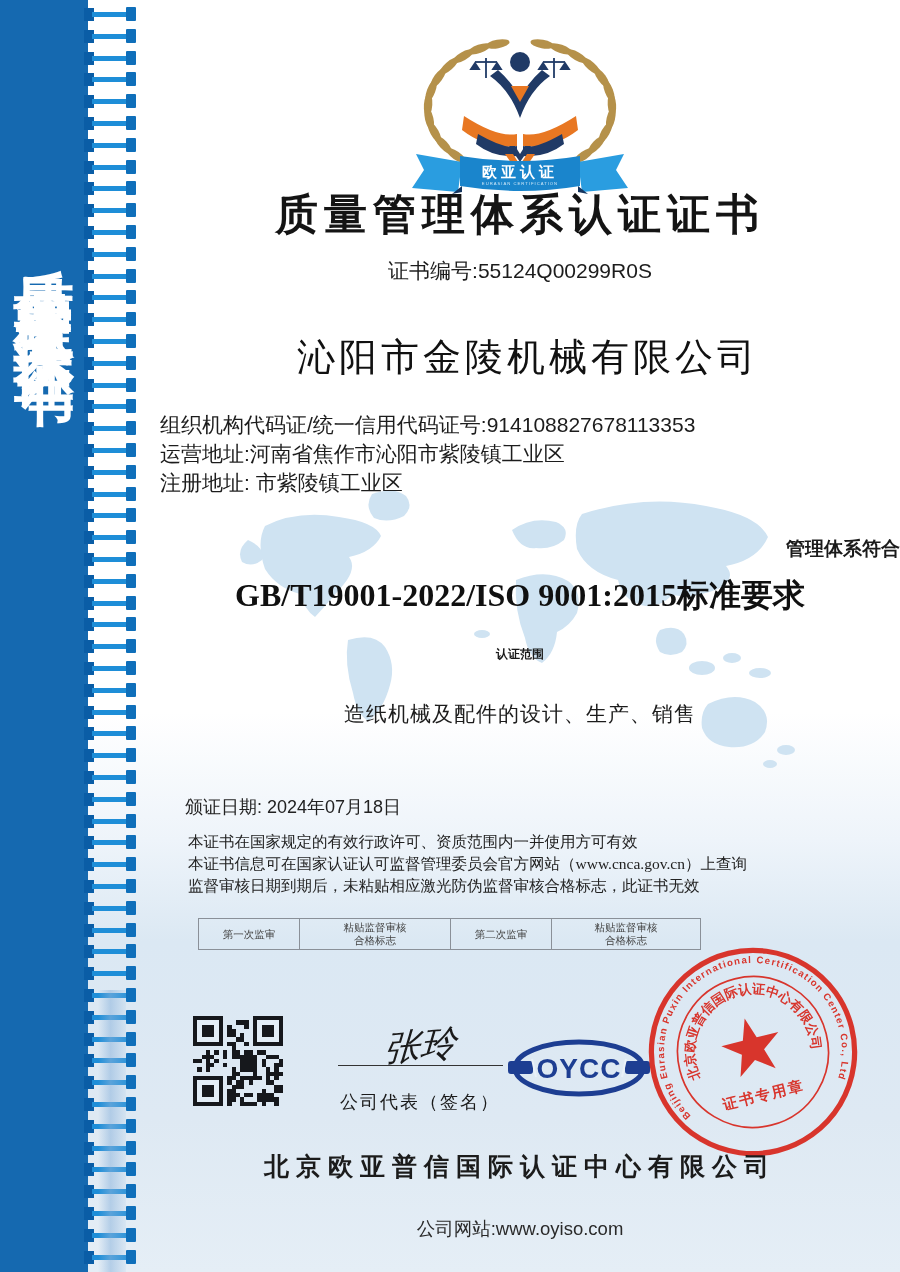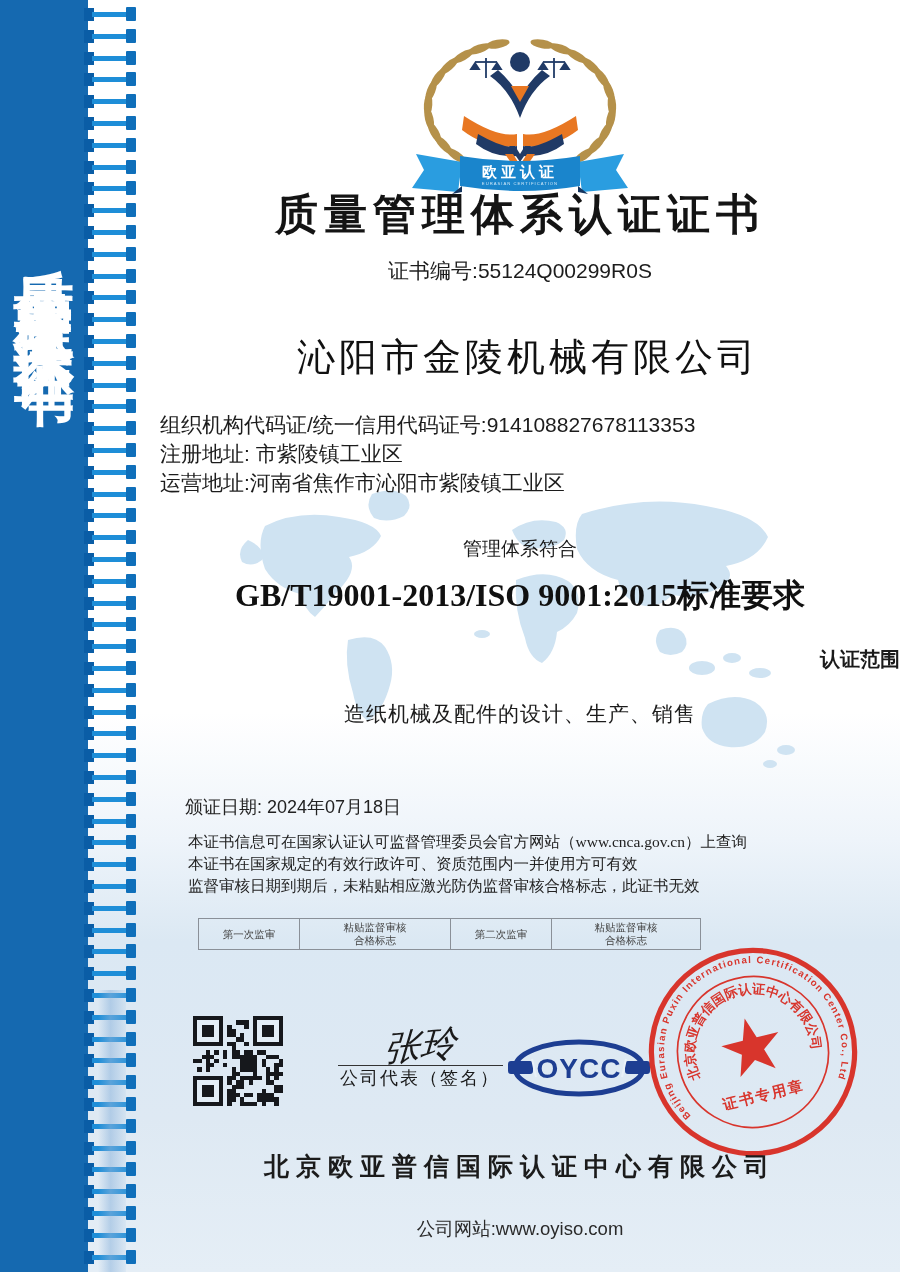--- a/index.html
+++ b/index.html
@@ -23,39 +23,39 @@
   .content{position:absolute;left:140px;top:0;width:760px;height:1272px;}
   .emblem{position:absolute;left:248px;top:26px;}
   .cert-title{position:absolute;left:0;top:186px;width:760px;text-align:center;
     font-size:43px;font-weight:bold;color:#141414;letter-spacing:6px;}
   .cert-no{position:absolute;left:0;top:257px;width:760px;text-align:center;font-size:21px;color:#1c1c1c;}
   .certify{position:absolute;left:0;top:293px;width:760px;text-align:center;font-size:17px;color:#1c1c1c;}
   .company{position:absolute;left:8px;top:332px;width:760px;text-align:center;
     font-size:38px;color:#111;font-family:"Liberation Serif",serif;letter-spacing:4px;}
   .info{position:absolute;left:20px;top:402px;width:720px;font-size:21px;color:#1c1c1c;line-height:29px;margin-top:8px;}
   .map{position:absolute;left:90px;top:488px;}
-  .conform{position:absolute;left:0;top:536px;width:760px;text-align:center;font-size:19px;font-weight:normal;color:#1a1a1a;}
+  .conform{position:absolute;left:0;top:536px;width:760px;text-align:right;font-size:19px;font-weight:bold;color:#1a1a1a;}
   .standard{position:absolute;left:0;top:574px;width:760px;text-align:center;
     font-size:32px;font-weight:bold;color:#101010;font-family:"Liberation Serif",serif;}
-  .scope-label{position:absolute;left:0;top:646px;width:760px;text-align:right;font-size:20px;font-weight:bold;color:#1a1a1a;}
+  .scope-label{position:absolute;left:0;top:646px;width:760px;text-align:center;font-size:12px;font-weight:bold;color:#1a1a1a;}
   .scope{position:absolute;left:0;top:700px;width:760px;text-align:center;font-size:21px;color:#1c1c1c;letter-spacing:1px;}
   .dates{position:absolute;left:0;top:795px;width:760px;display:flex;justify-content:space-between;
     padding:0 86px 0 45px;box-sizing:border-box;font-size:18px;color:#222;}
   .notes{position:absolute;left:48px;top:831px;width:680px;font-size:15.5px;color:#222;
     line-height:22px;font-family:"Liberation Serif",serif;}
   .audit{position:absolute;left:58px;top:918px;border-collapse:collapse;}
   .audit td{border:1px solid #8a9098;font-size:10.5px;color:#444;text-align:center;
     white-space:pre-line;line-height:13px;padding:2px 4px;font-family:"Liberation Serif",serif;}
   .audit td.c1{width:92px;height:26px;} .audit td.c2{width:142px;} .audit td.c3{width:92px;} .audit td.c4{width:140px;}
   .qr{position:absolute;left:53px;top:1016px;width:90px;height:90px;}
   .sign{position:absolute;left:160px;top:1022px;width:240px;text-align:center;}
   .sign .name{font-size:36px;color:#1a1a1a;font-family:"Liberation Serif",serif;
     transform:rotate(-5deg) skewX(-8deg);display:inline-block;font-style:italic;}
   .sign .rule{border-bottom:1.5px solid #333;width:165px;margin:-6px auto 0 auto;}
-  .sign .label{font-size:18px;color:#1a1a1a;margin-top:0;letter-spacing:2px;font-family:"Liberation Serif",serif;}
+  .sign .label{font-size:18px;color:#1a1a1a;margin-top:24px;letter-spacing:2px;font-family:"Liberation Serif",serif;}
   .oycc{position:absolute;left:368px;top:1037px;}
   .seal{position:absolute;left:503px;top:942px;opacity:.93;}
   .footer-co{position:absolute;left:0;top:1150px;width:760px;text-align:center;
     font-size:25px;font-weight:bold;color:#1b1b1b;letter-spacing:7px;}
   .footer-addr{position:absolute;left:0;top:1188px;width:760px;text-align:center;font-size:18.5px;color:#2a2a2a;}
   .footer-row{position:absolute;left:0;top:1216px;width:760px;display:flex;justify-content:center;gap:70px;
     font-size:18.5px;color:#2a2a2a;}
 </style>
 </head>
 <body>
@@ -447,36 +447,36 @@
     </svg>
 
     <div class="cert-title">质量管理体系认证证书</div>
     <div class="cert-no">
       <span>证书编号:</span><span>55124Q00299R0S</span>
     </div>
     <div class="company">沁阳市金陵机械有限公司</div>
 
     <div class="info">
       <div><span>组织机构代码证/统一信用代码证号:</span><span>914108827678113353</span></div>
+      <div><span>运营地址:</span><span>河南省焦作市沁阳市紫陵镇工业区</span></div>
       <div><span>注册地址:</span> <span>市紫陵镇工业区</span></div>
-      <div><span>运营地址:</span><span>河南省焦作市沁阳市紫陵镇工业区</span></div>
     </div>
 
     <div class="conform">管理体系符合</div>
-    <div class="standard">GB/T19001-2013/ISO 9001:2015标准要求</div>
+    <div class="standard">GB/T19001-2022/ISO 9001:2015标准要求</div>
     <div class="scope-label">认证范围</div>
     <div class="scope">造纸机械及配件的设计、生产、销售</div>
 
     <div class="dates">
       <span><span>颁证日期:</span> <span>2024年07月18日</span></span>
     </div>
 
     <div class="notes">
+      <div>本证书在国家规定的有效行政许可、资质范围内一并使用方可有效</div>
       <div>本证书信息可在国家认证认可监督管理委员会官方网站（www.cnca.gov.cn）上查询</div>
-      <div>本证书在国家规定的有效行政许可、资质范围内一并使用方可有效</div>
       <div>监督审核日期到期后，未粘贴相应激光防伪监督审核合格标志，此证书无效</div>
     </div>
 
     <table class="audit">
       <tbody>
           <tr>
         <td class="c1">第一次监审</td>
         <td class="c2">粘贴监督审核
 合格标志</td>
         <td class="c3">第二次监审</td>

